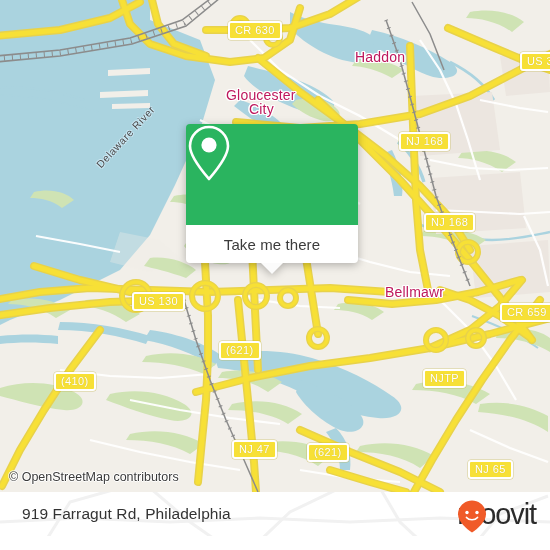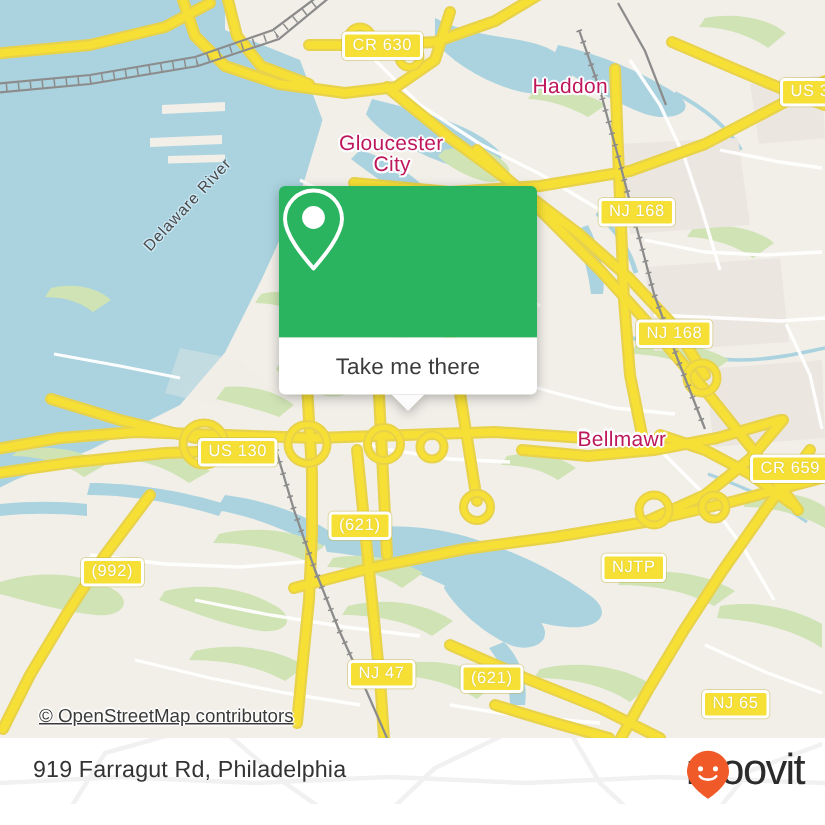--- a/index.html
+++ b/index.html
@@ -54,25 +54,24 @@
     letter-spacing:.6px;
     white-space:nowrap;
     transform:rotate(-47deg);
     transform-origin:left center;
     text-shadow:1px 0 #cfe9f5,-1px 0 #cfe9f5,0 1px #cfe9f5,0 -1px #cfe9f5;
     pointer-events:none;
   }
 
   
   #attribution{
-    position:absolute;left:26px;top:470px;
+    position:absolute;left:9px;top:470px;
     font-size:12.5px;color:#3a3a3a;
     white-space:nowrap;
     text-shadow:1px 0 #fff,-1px 0 #fff,0 1px #fff,0 -1px #fff;
-    text-decoration:underline;
   }
 
   
   #popup{
     position:absolute;left:186px;top:124px;width:172px;
     filter:drop-shadow(0 2px 4px rgba(0,0,0,.28));
   }
   #popup-image{
     height:101px;
     background:#2ab45f;
@@ -333,22 +332,22 @@
     <div class="place-label" style="left:249px;top:101px;">City</div>
     <div class="place-label" style="left:353px;top:284px;padding-left:32px;">Bellmawr</div>
 
     <div class="shield" style="left:228px;top:21px;">CR 630</div>
     <div class="shield" style="left:476px;top:52px;margin-left:44px;">US 30</div>
     <div class="shield" style="left:399px;top:132px;">NJ 168</div>
     <div class="shield" style="left:424px;top:213px;">NJ 168</div>
     <div class="shield" style="left:500px;top:303px;">CR 659</div>
     <div class="shield" style="left:99px;top:292px;margin-left:33px;">US 130</div>
     <div class="shield" style="left:219px;top:341px;">(621)</div>
-    <div class="shield" style="left:54px;top:372px;">(992)</div>
-    <div class="shield" style="left:401px;top:369px;">NJTP</div>
+    <div class="shield" style="left:54px;top:372px;">(410)</div>
+    <div class="shield" style="left:423px;top:369px;">NJTP</div>
     <div class="shield" style="left:194px;top:440px;margin-left:38px;">NJ 47</div>
     <div class="shield" style="left:307px;top:443px;">(621)</div>
     <div class="shield" style="left:468px;top:460px;">NJ 65</div>
 
     <div id="attribution">© OpenStreetMap contributors</div>
 
     <div id="popup">
       <div id="popup-image">
         <svg width="46" height="58" viewBox="0 0 46 58">
           <path d="M23 3 C12.5 3 4 11.5 4 22 C4 33 17 48 23 55 C29 48 42 33 42 22 C42 11.5 33.5 3 23 3 Z" fill="none" stroke="#ffffff" stroke-width="2.6" stroke-linejoin="round"></path>

